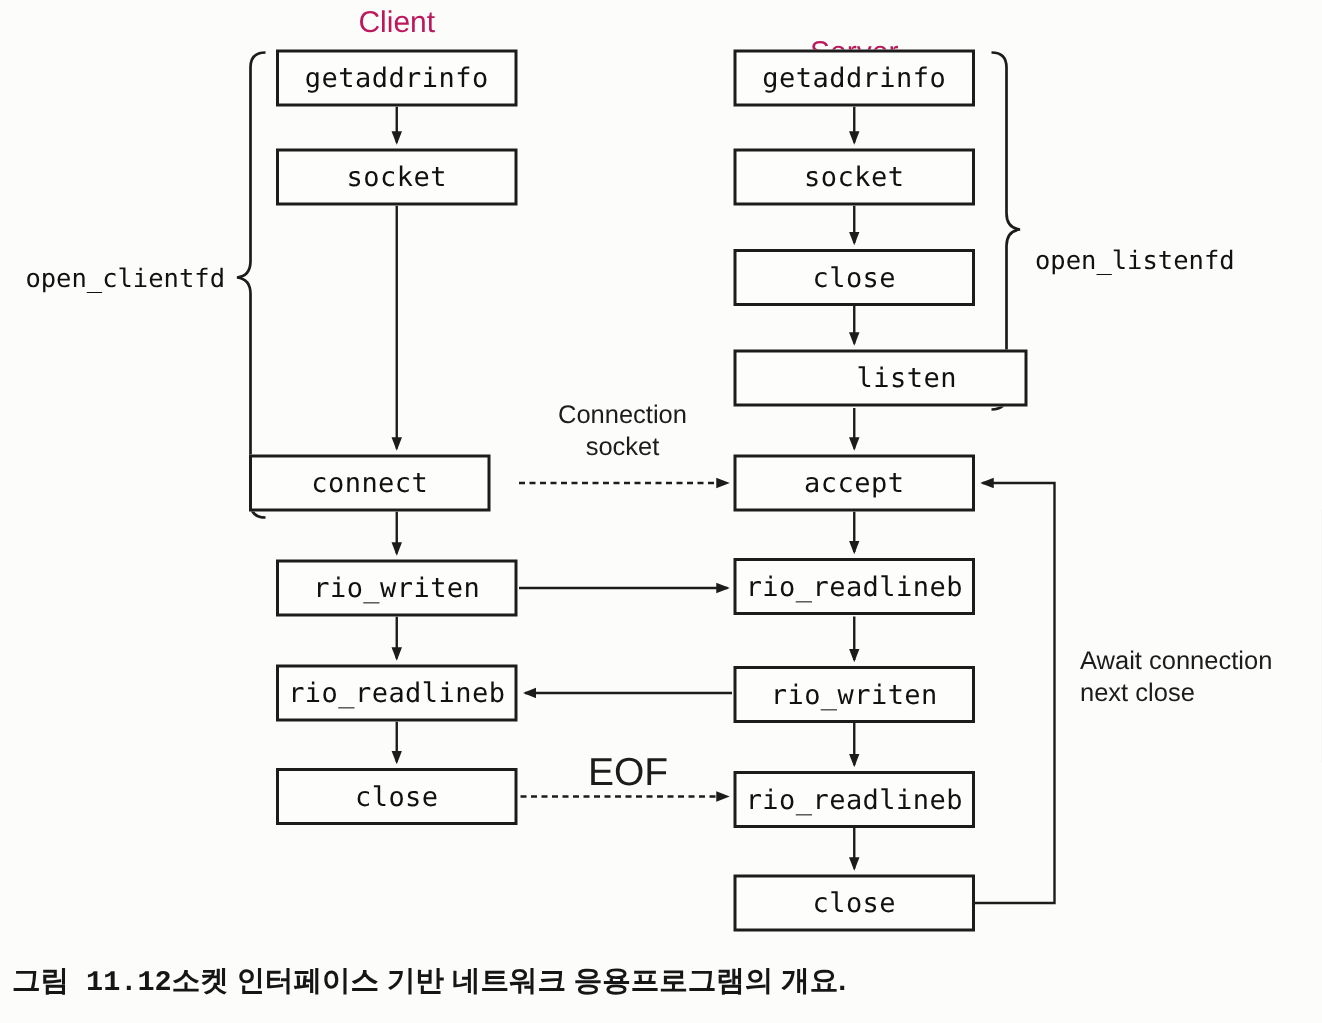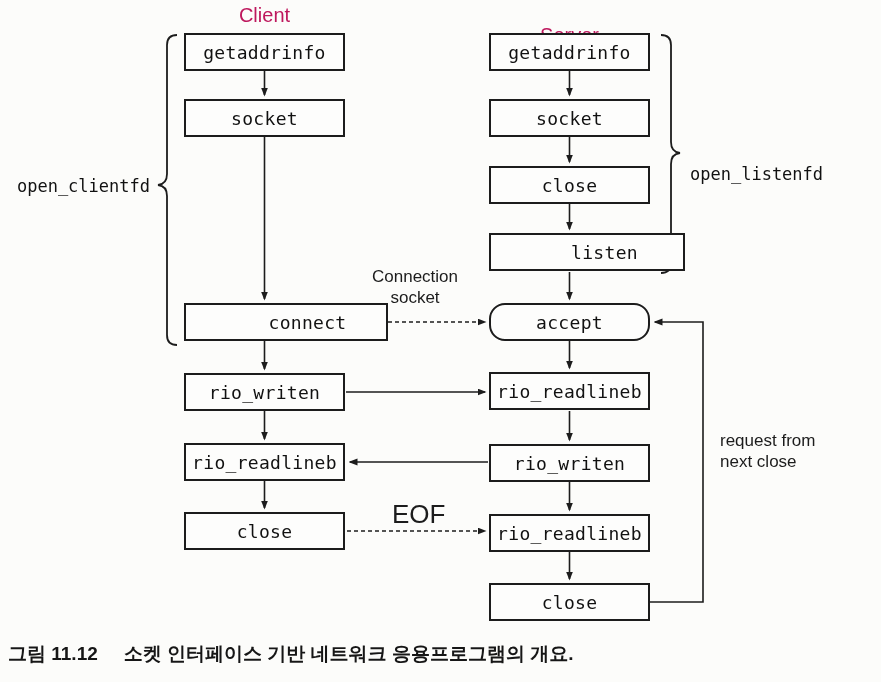--- a/index.html
+++ b/index.html
@@ -56,21 +56,21 @@
     color:#1c1c1c;
   }
   .caption{
     position:absolute;
     left:8px;top:641px;
     font-size:19px;
     font-weight:bold;
     color:#161616;
     white-space:nowrap;
   }
-  .caption .fig-no{margin-right:26px;}
+  .caption .fig-no{font-family:Liberation Mono, monospace;}
   .annot div{white-space:nowrap;}
 </style>
 </head>
 <body>
 
 <div class="page">
 
   <svg class="lines-layer" width="881" height="682" viewBox="0 0 881 682">
     <defs>
       <marker id="ah" markerWidth="9" markerHeight="8" refX="7.5" refY="3.5" orient="auto" markerUnits="userSpaceOnUse">
@@ -108,47 +108,47 @@
 
       <path d="M661 35 Q 671 35 671 45 L671 142 Q671 152 680 153 Q671 154 671 164 L671 263 Q671 273 661 273"></path>
     </g>
   </svg>
 
   <div class="col-header" style="left:184px;top:4px;">Client</div>
   <div class="col-header" style="left:489px;top:4px;margin-top:20px;">Server</div>
 
   <div class="fbox" style="left:184px;top:33px;">getaddrinfo</div>
   <div class="fbox" style="left:184px;top:99px;">socket</div>
-  <div class="fbox" style="left:184px;top:303px;padding-left:43px;">connect</div>
+  <div class="fbox" style="left:166px;top:303px;">connect</div>
   <div class="fbox" style="left:184px;top:373px;">rio_writen</div>
   <div class="fbox" style="left:184px;top:443px;">rio_readlineb</div>
   <div class="fbox" style="left:184px;top:512px;">close</div>
 
   <div class="fbox" style="left:489px;top:33px;">getaddrinfo</div>
   <div class="fbox" style="left:489px;top:99px;">socket</div>
   <div class="fbox" style="left:489px;top:166px;">close</div>
   <div class="fbox" style="left:489px;top:233px;padding-left:35px;">listen</div>
-  <div class="fbox" style="left:489px;top:303px;border-radius:16px;">accept</div>
+  <div class="fbox" style="left:489px;top:303px;">accept</div>
   <div class="fbox" style="left:489px;top:372px;">rio_readlineb</div>
   <div class="fbox" style="left:489px;top:444px;">rio_writen</div>
   <div class="fbox" style="left:489px;top:514px;">rio_readlineb</div>
   <div class="fbox" style="left:489px;top:583px;">close</div>
 
   <div class="brace-label" style="left:4px;top:176px;width:146px;text-align:right;">open_clientfd</div>
   <div class="brace-label" style="left:690px;top:144px;margin-top:20px;">open_listenfd</div>
 
   <div class="annot center" style="left:350px;top:266px;width:130px;">
     <div>Connection</div>
     <div>socket</div>
   </div>
 
   <div class="eof" style="left:392px;top:499px;">EOF</div>
 
   <div class="annot" style="left:720px;top:430px;">
-    <div>request from</div>
+    <div>Await connection</div>
     <div>next close</div>
   </div>
 
   <div class="caption">
     <span class="fig-no">그림 11.12</span><span>소켓 인터페이스 기반 네트워크 응용프로그램의 개요.</span>
   </div>
 
 </div>
 
 </body></html>

